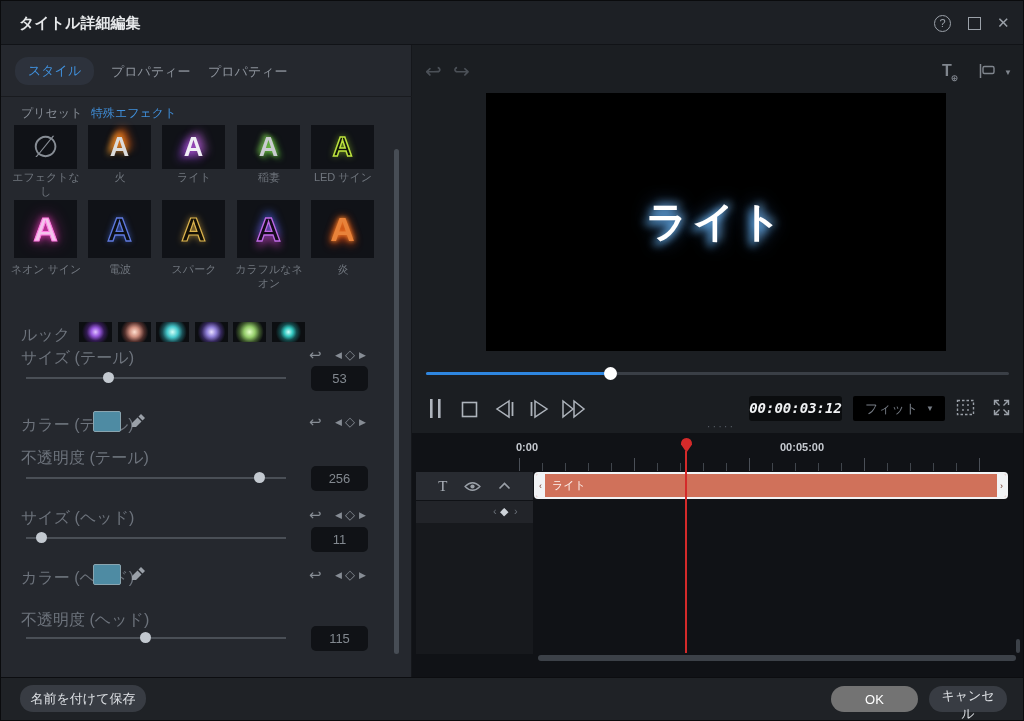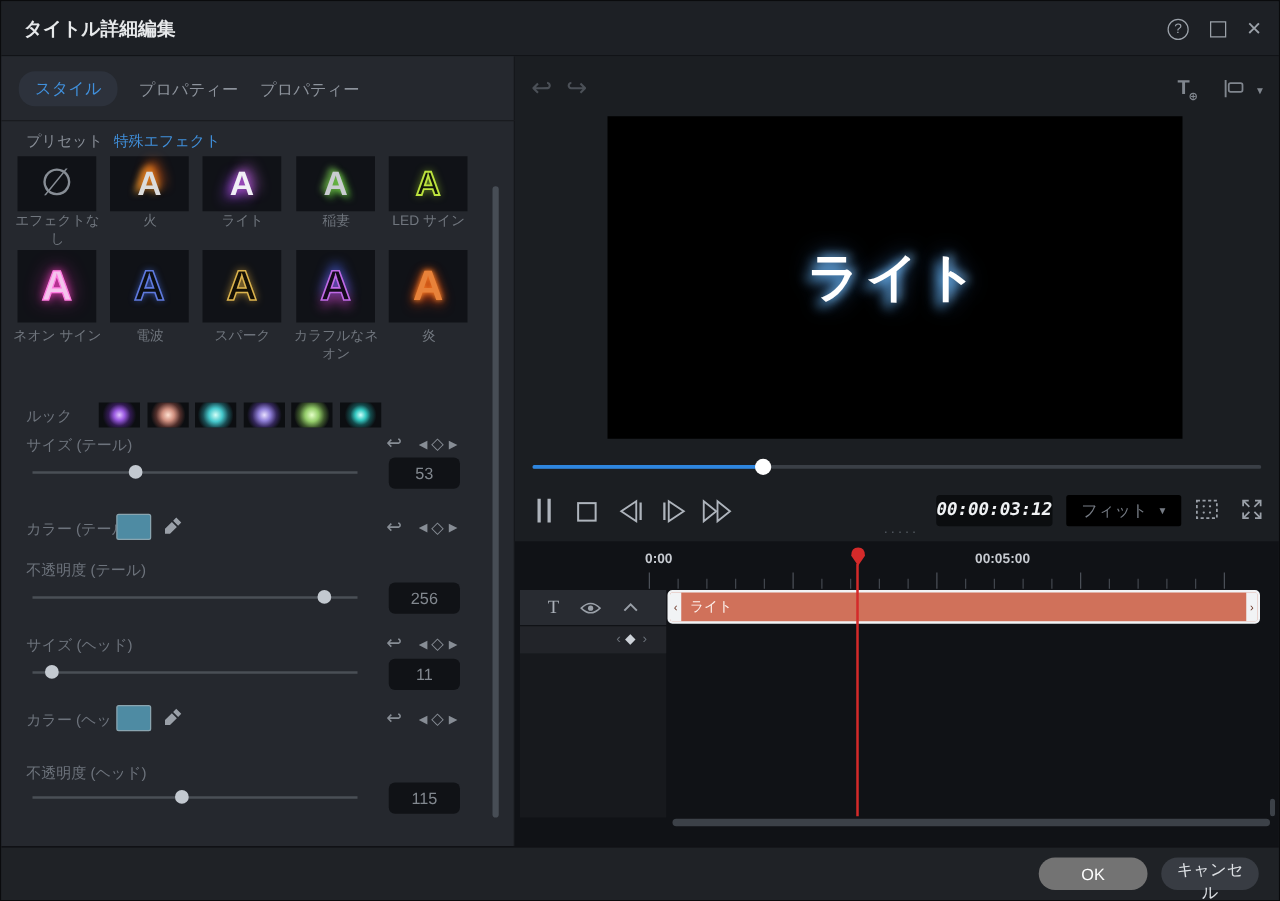--- a/index.html
+++ b/index.html
@@ -33,21 +33,21 @@
   .fx7{color:#141006;-webkit-text-stroke:1.2px #dcb44e;text-shadow:0 0 7px rgba(220,170,60,.8);}
   .fx8{color:#140b1c;-webkit-text-stroke:1.3px #c06ae6;text-shadow:0 -5px 9px rgba(70,100,235,.85),0 5px 9px rgba(225,70,210,.8);}
   .fx9{color:#e8823a;text-shadow:0 0 8px rgba(255,100,20,.9),0 0 4px rgba(255,160,60,.9),0 3px 10px rgba(230,60,10,.75);}
   .lookbox{width:33px;height:20px;background:#0c0e11;}
   .look1{background:#0c0e11 radial-gradient(circle,#e0c4ff 0%,#9a5ae0 22%,rgba(90,40,150,.5) 45%,transparent 70%);}
   .look2{background:#0c0e11 radial-gradient(circle,#ffe0d0 0%,#d09080 25%,rgba(150,80,70,.5) 50%,transparent 72%);}
   .look3{background:#0c0e11 radial-gradient(circle,#d2fff8 0%,#46c8cc 28%,rgba(40,140,150,.5) 52%,transparent 74%);}
   .look4{background:#0c0e11 radial-gradient(circle,#e8e0ff 0%,#9080d8 25%,rgba(100,70,180,.45) 50%,transparent 72%);}
   .look5{background:#0c0e11 radial-gradient(circle,#e4ffc8 0%,#94cc6a 28%,rgba(110,160,70,.5) 52%,transparent 74%);}
   .look6{background:#0c0e11 radial-gradient(circle,#d0fffb 0%,#34c8c0 22%,rgba(30,150,150,.45) 42%,transparent 66%);}
-  .ctl-label{color:#6d737c;font-size:12px;}
+  .ctl-label{color:#6d737c;font-size:16px;}
   .undo{color:#878d95;font-size:15px;line-height:1;cursor:pointer;}
   .kfarrow{color:#878d95;font-size:9px;line-height:1;cursor:pointer;}
   .kfdiamond{color:#878d95;font-size:13px;line-height:1;cursor:pointer;}
   .slidertrack{height:2px;background:#4a4f56;}
   .sliderthumb{width:11px;height:11px;border-radius:50%;background:#c3c9d0;cursor:pointer;}
   .valbox{width:57px;height:25px;background:#101216;border-radius:5px;color:#82888f;font-size:13px;text-align:center;line-height:25px;}
   .swatch{width:28px;height:21px;background:#4e8ba3;border:1px solid #8aa5b0;border-radius:2px;cursor:pointer;}
   .scrollv{background:#474d55;border-radius:3px;}
   .titleicon{color:#9ba1a9;cursor:pointer;}
   .toolundo{color:#4b5057;font-size:20px;line-height:1;}
@@ -328,16 +328,17 @@
   <div class="abs" style="left:679px;top:436px;">
     <svg width="13" height="16" viewBox="0 0 13 16">
         <path d="M6.5,15.5 L1,7.5 Q1,1 6.5,1 Q12,1 12,7.5 Z" fill="#d42a2a"></path>
       </svg>
   </div>
   <div class="abs" style="left:684px;top:450px;width:2px;height:202px;background:#d42a2a;"></div>
 
   <div class="abs" style="left:537px;top:654px;width:478px;height:6px;background:#3c4148;border-radius:3px;"></div>
   <div class="abs" style="left:1015px;top:638px;width:4px;height:14px;background:#3c4148;border-radius:2px;"></div>
 
+  <button class="abs btn" style="left:19px;top:684px;width:126px;height:27px;">名前を付けて保存</button>
   <button class="abs btn btn-ok" style="left:830px;top:685px;width:87px;height:26px;">OK</button>
   <button class="abs btn" style="left:928px;top:685px;width:78px;height:26px;">キャンセル</button>
 
 </div>
 
 </body></html>

